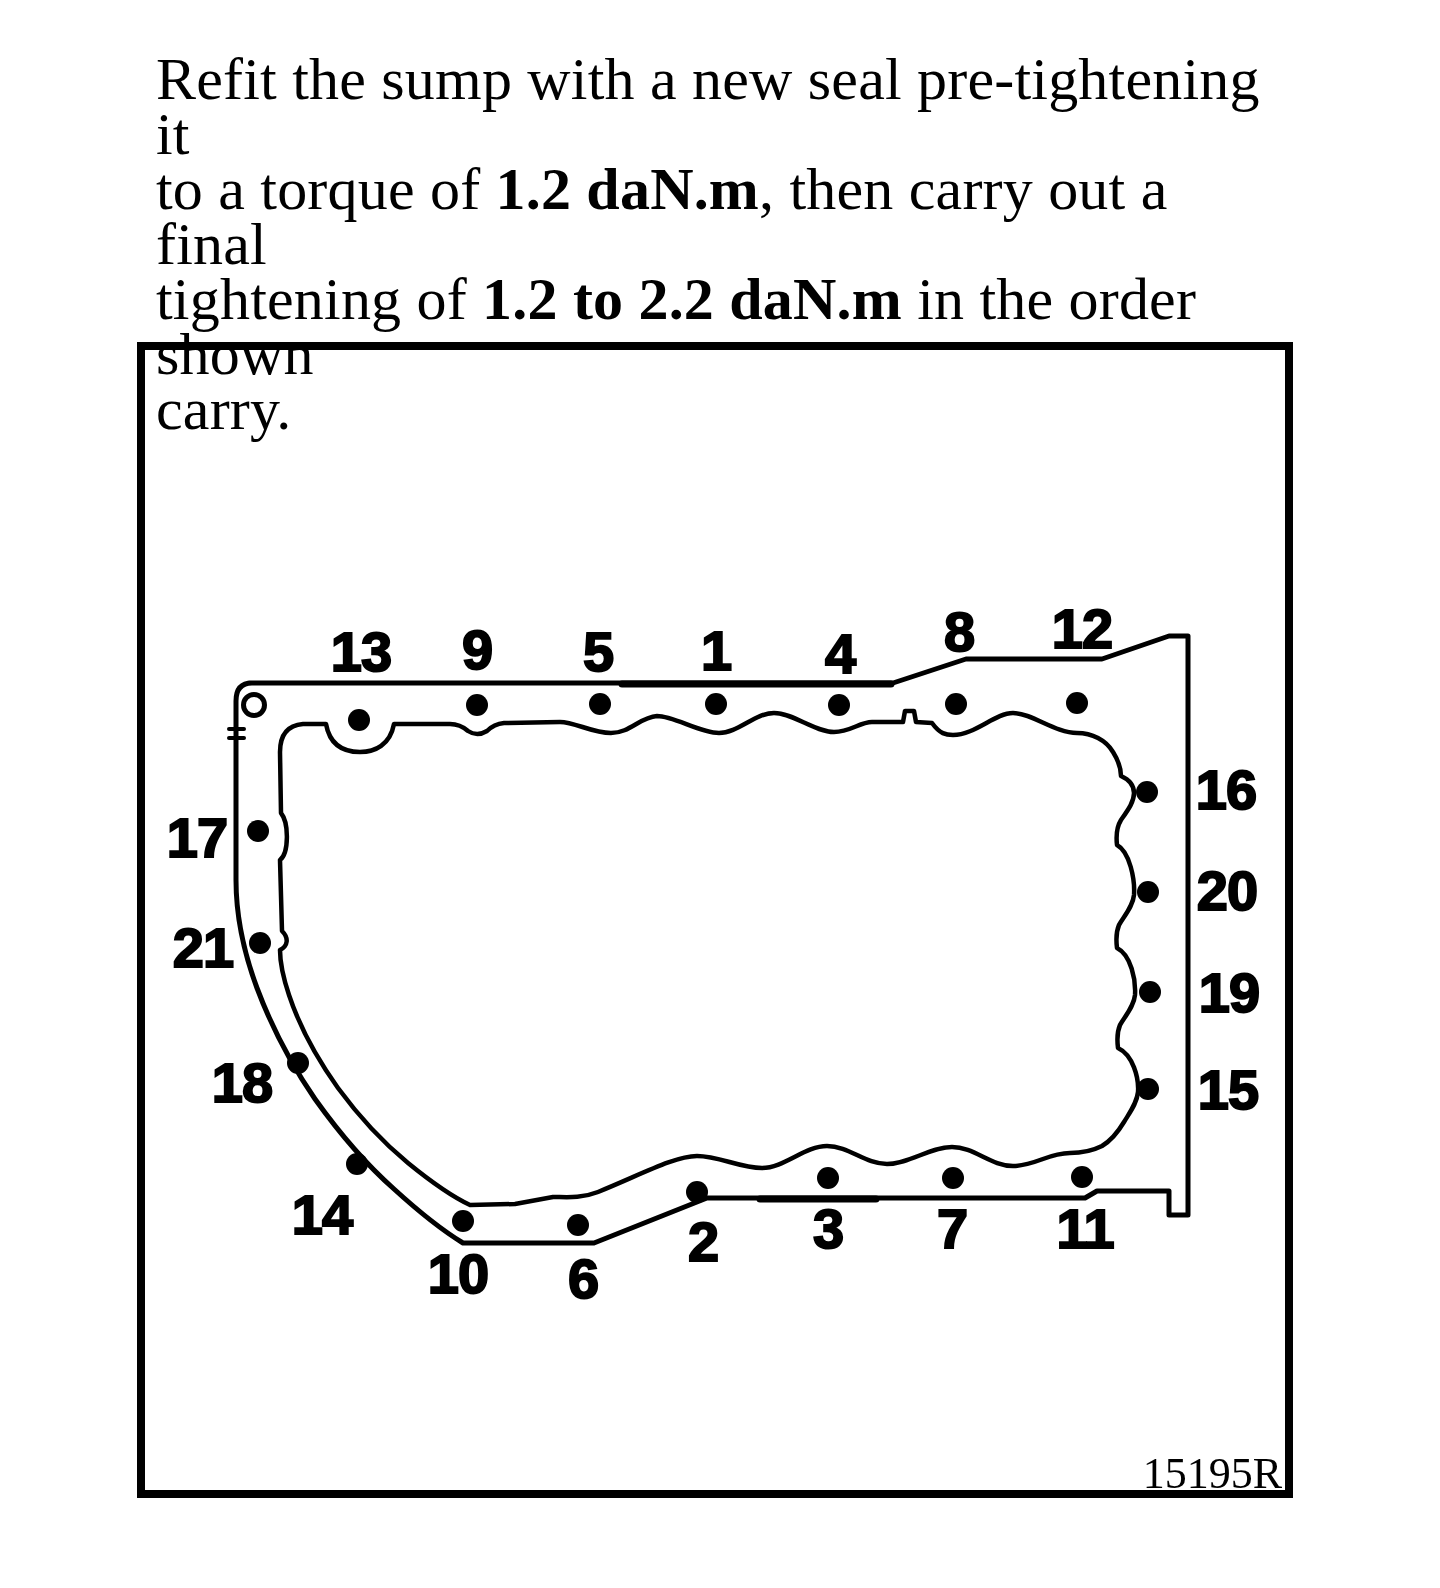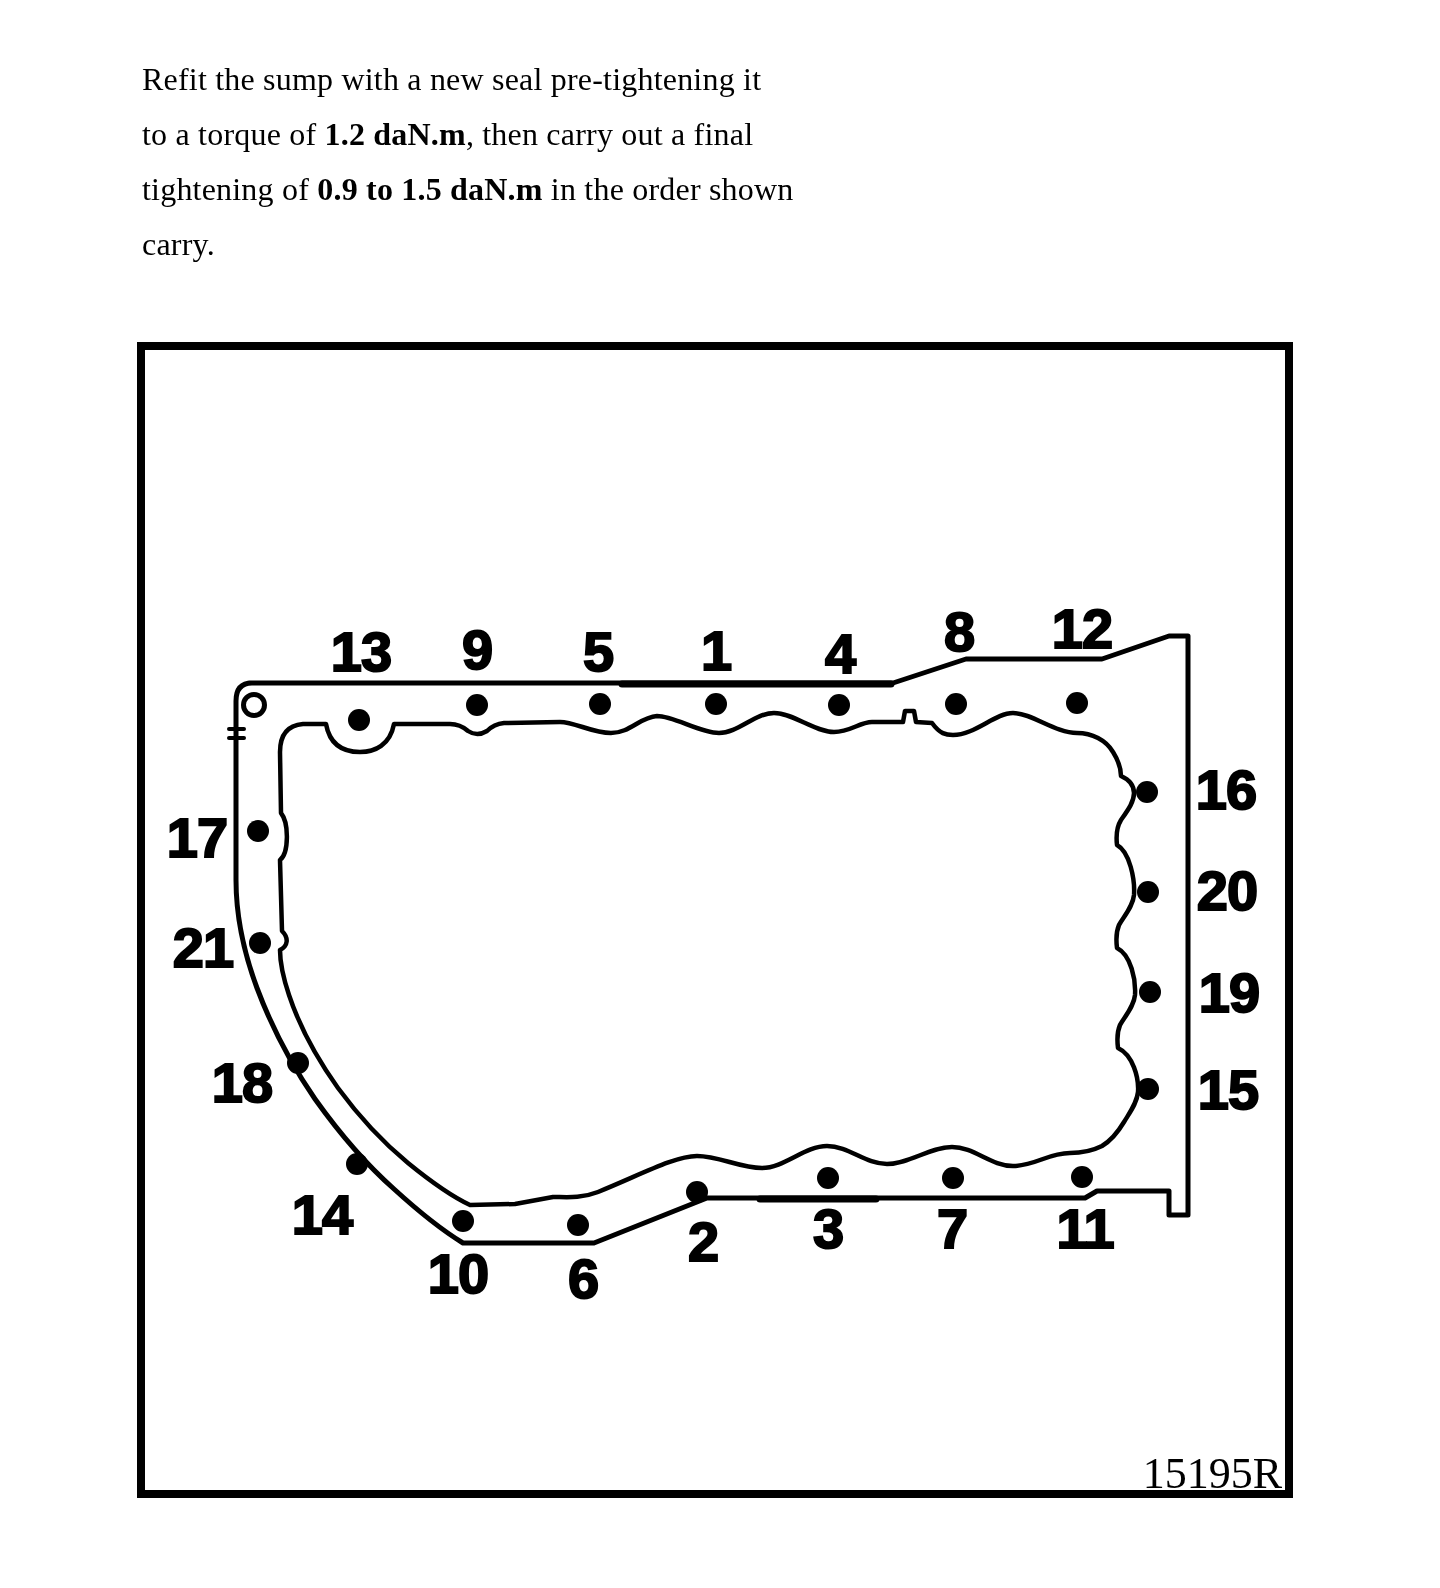--- a/index.html
+++ b/index.html
@@ -10,24 +10,24 @@
   body {
     position: relative;
     width: 1440px;
     height: 1588px;
     font-family: "Liberation Serif", serif;
     color: #000;
     overflow: hidden;
   }
   .instruction {
     position: absolute;
-    left: 142px;
+    left: 156px;
     top: 52px;
     width: 1120px;
-    font-size: 32px;
+    font-size: 60px;
     line-height: 55px;
     letter-spacing: 0.2px;
   }
   .instruction .line { white-space: pre-wrap; }
   .instruction .seg-bold { font-weight: bold; }
   .diagram-svg {
     position: absolute;
     left: 0;
     top: 0;
   }
@@ -68,21 +68,21 @@
     fill: #000;
     text-anchor: end;
   }
 </style>
 </head>
 <body>
 
 <div class="instruction" id="instruction">
     <div class="line"><span class="seg">Refit the sump with a new seal pre-tightening it</span></div>
     <div class="line"><span class="seg">to a torque of </span><span class="seg-bold">1.2 daN.m</span><span class="seg">, then carry out a final</span></div>
-    <div class="line"><span class="seg">tightening of </span><span class="seg-bold">0.9 to 1.5 daN.m</span><span class="seg"> in the order shown</span></div>
+    <div class="line"><span class="seg">tightening of </span><span class="seg-bold">1.2 to 2.2 daN.m</span><span class="seg"> in the order shown</span></div>
     <div class="line"><span class="seg">carry.</span></div>
   </div>
 
 <svg class="diagram-svg" id="diagram-svg" width="1440" height="1588" viewBox="0 0 1440 1588">
 
   <rect class="frame-rect" x="141" y="346" width="1148" height="1148"></rect>
 
   <path class="outline" d="
     M 249 683
     L 893 683

